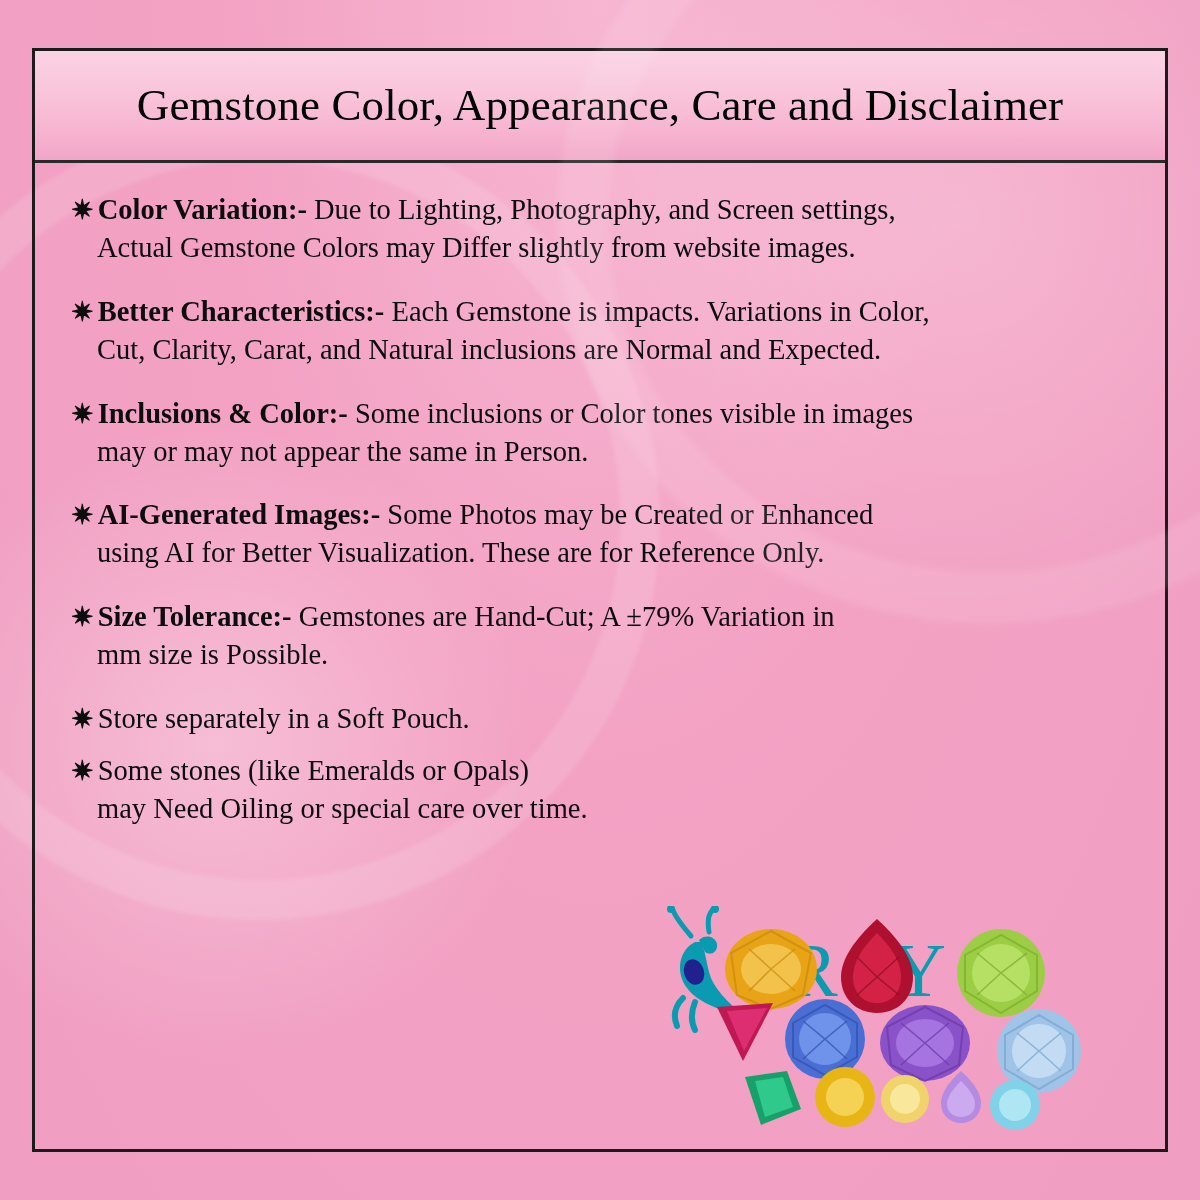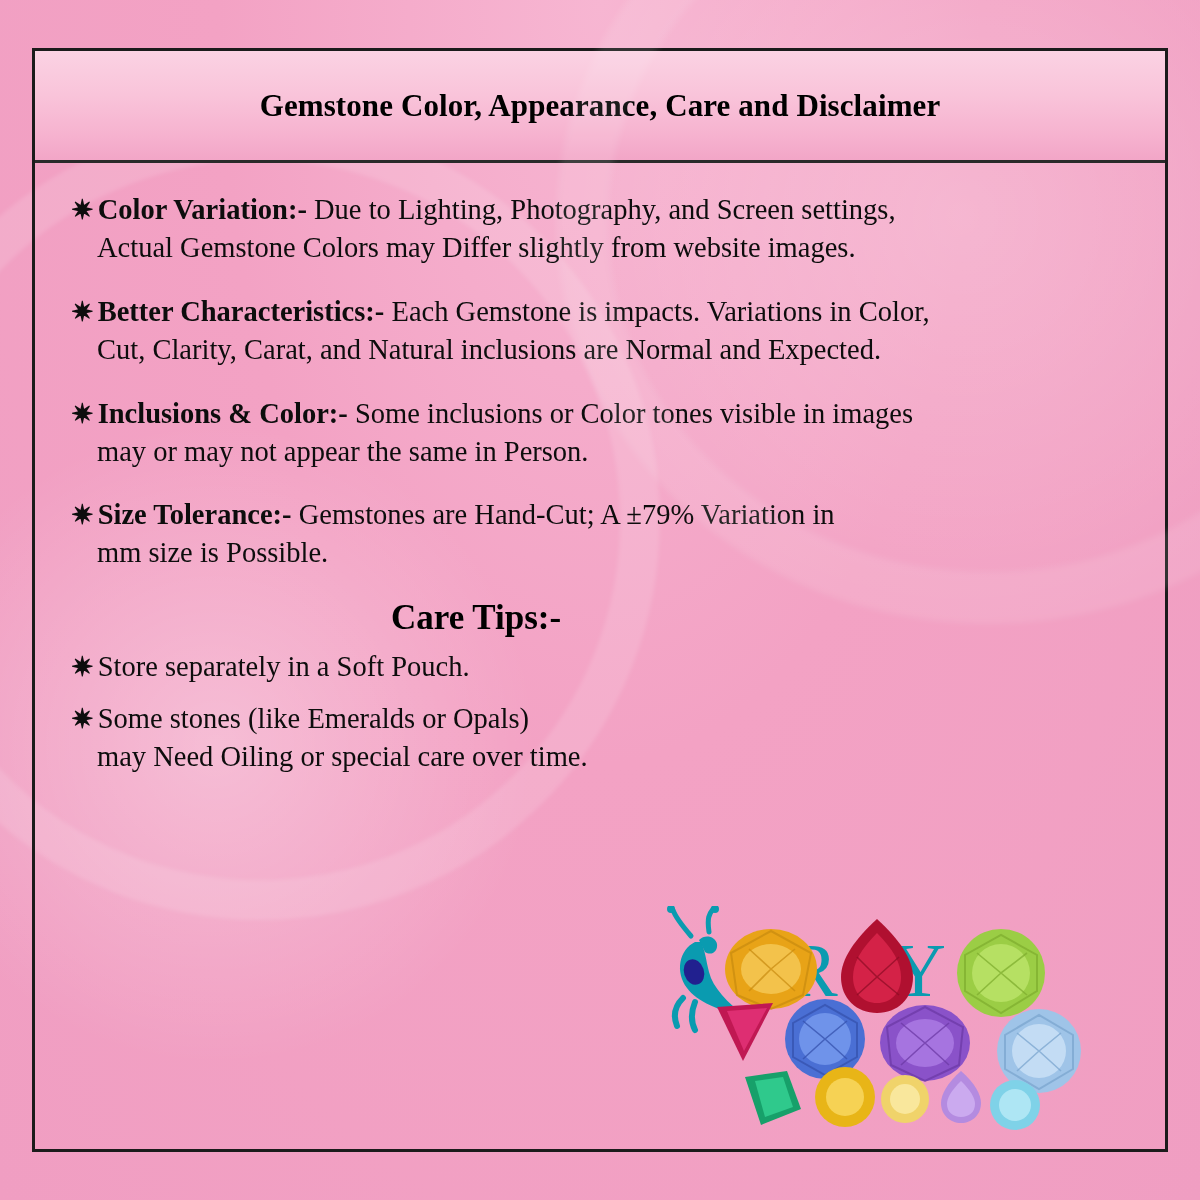--- a/index.html
+++ b/index.html
@@ -67,22 +67,22 @@
     height: 112px;
     box-sizing: border-box;
     border-bottom: 3px solid #2a2a2a;
     background: linear-gradient(180deg, #fbd2e3 0%, #f9c4da 40%, #f6b2cf 78%, #f2a6c7 100%);
     display: flex;
     align-items: center;
     justify-content: center;
   }
   .title-band h1 {
     margin: 0;
-    font-size: 31px;
-    font-weight: bold;
+    font-size: 45px;
+    font-weight: normal;
     letter-spacing: 0.1px;
     color: #000;
     text-align: center;
     line-height: 1;
   }
 
   .body-area {
     position: relative;
     padding: 28px 43px 0 26px;
     height: calc(100% - 112px);
@@ -181,27 +181,30 @@
       <p class="bullet">
         <span class="star">✷</span><b>Better Characteristics:-</b><span> Each Gemstone is impacts. Variations in Color,</span>
         <span class="l2">Cut, Clarity, Carat, and Natural inclusions are Normal and Expected.</span>
       </p>
 
       <p class="bullet">
         <span class="star">✷</span><b>Inclusions &amp; Color:-</b><span> Some inclusions or Color tones visible in images</span>
         <span class="l2">may or may not appear the same in Person.</span>
       </p>
 
+      <p class="bullet">
+        <span class="star">✷</span><b>AI-Generated Images:-</b><span> Some Photos may be Created or Enhanced</span>
+        <span class="l2">using AI for Better Visualization. These are for Reference Only.</span>
+      </p>
 
       <p class="bullet">
         <span class="star">✷</span><b>Size Tolerance:-</b><span> Gemstones are Hand-Cut; A ±79% Variation in</span>
         <span class="l2">mm size is Possible.</span>
       </p>
 
-      <div class="care-heading">Care Tips:-</div>
 
       <div class="care-list">
         <p class="bullet">
           <span class="star">✷</span><span>Store separately in a Soft Pouch.</span>
         </p>
         <p class="bullet">
           <span class="star">✷</span><span>Some stones (like Emeralds or Opals)</span>
           <span class="l2">may Need Oiling or special care over time.</span>
         </p>
       </div>

